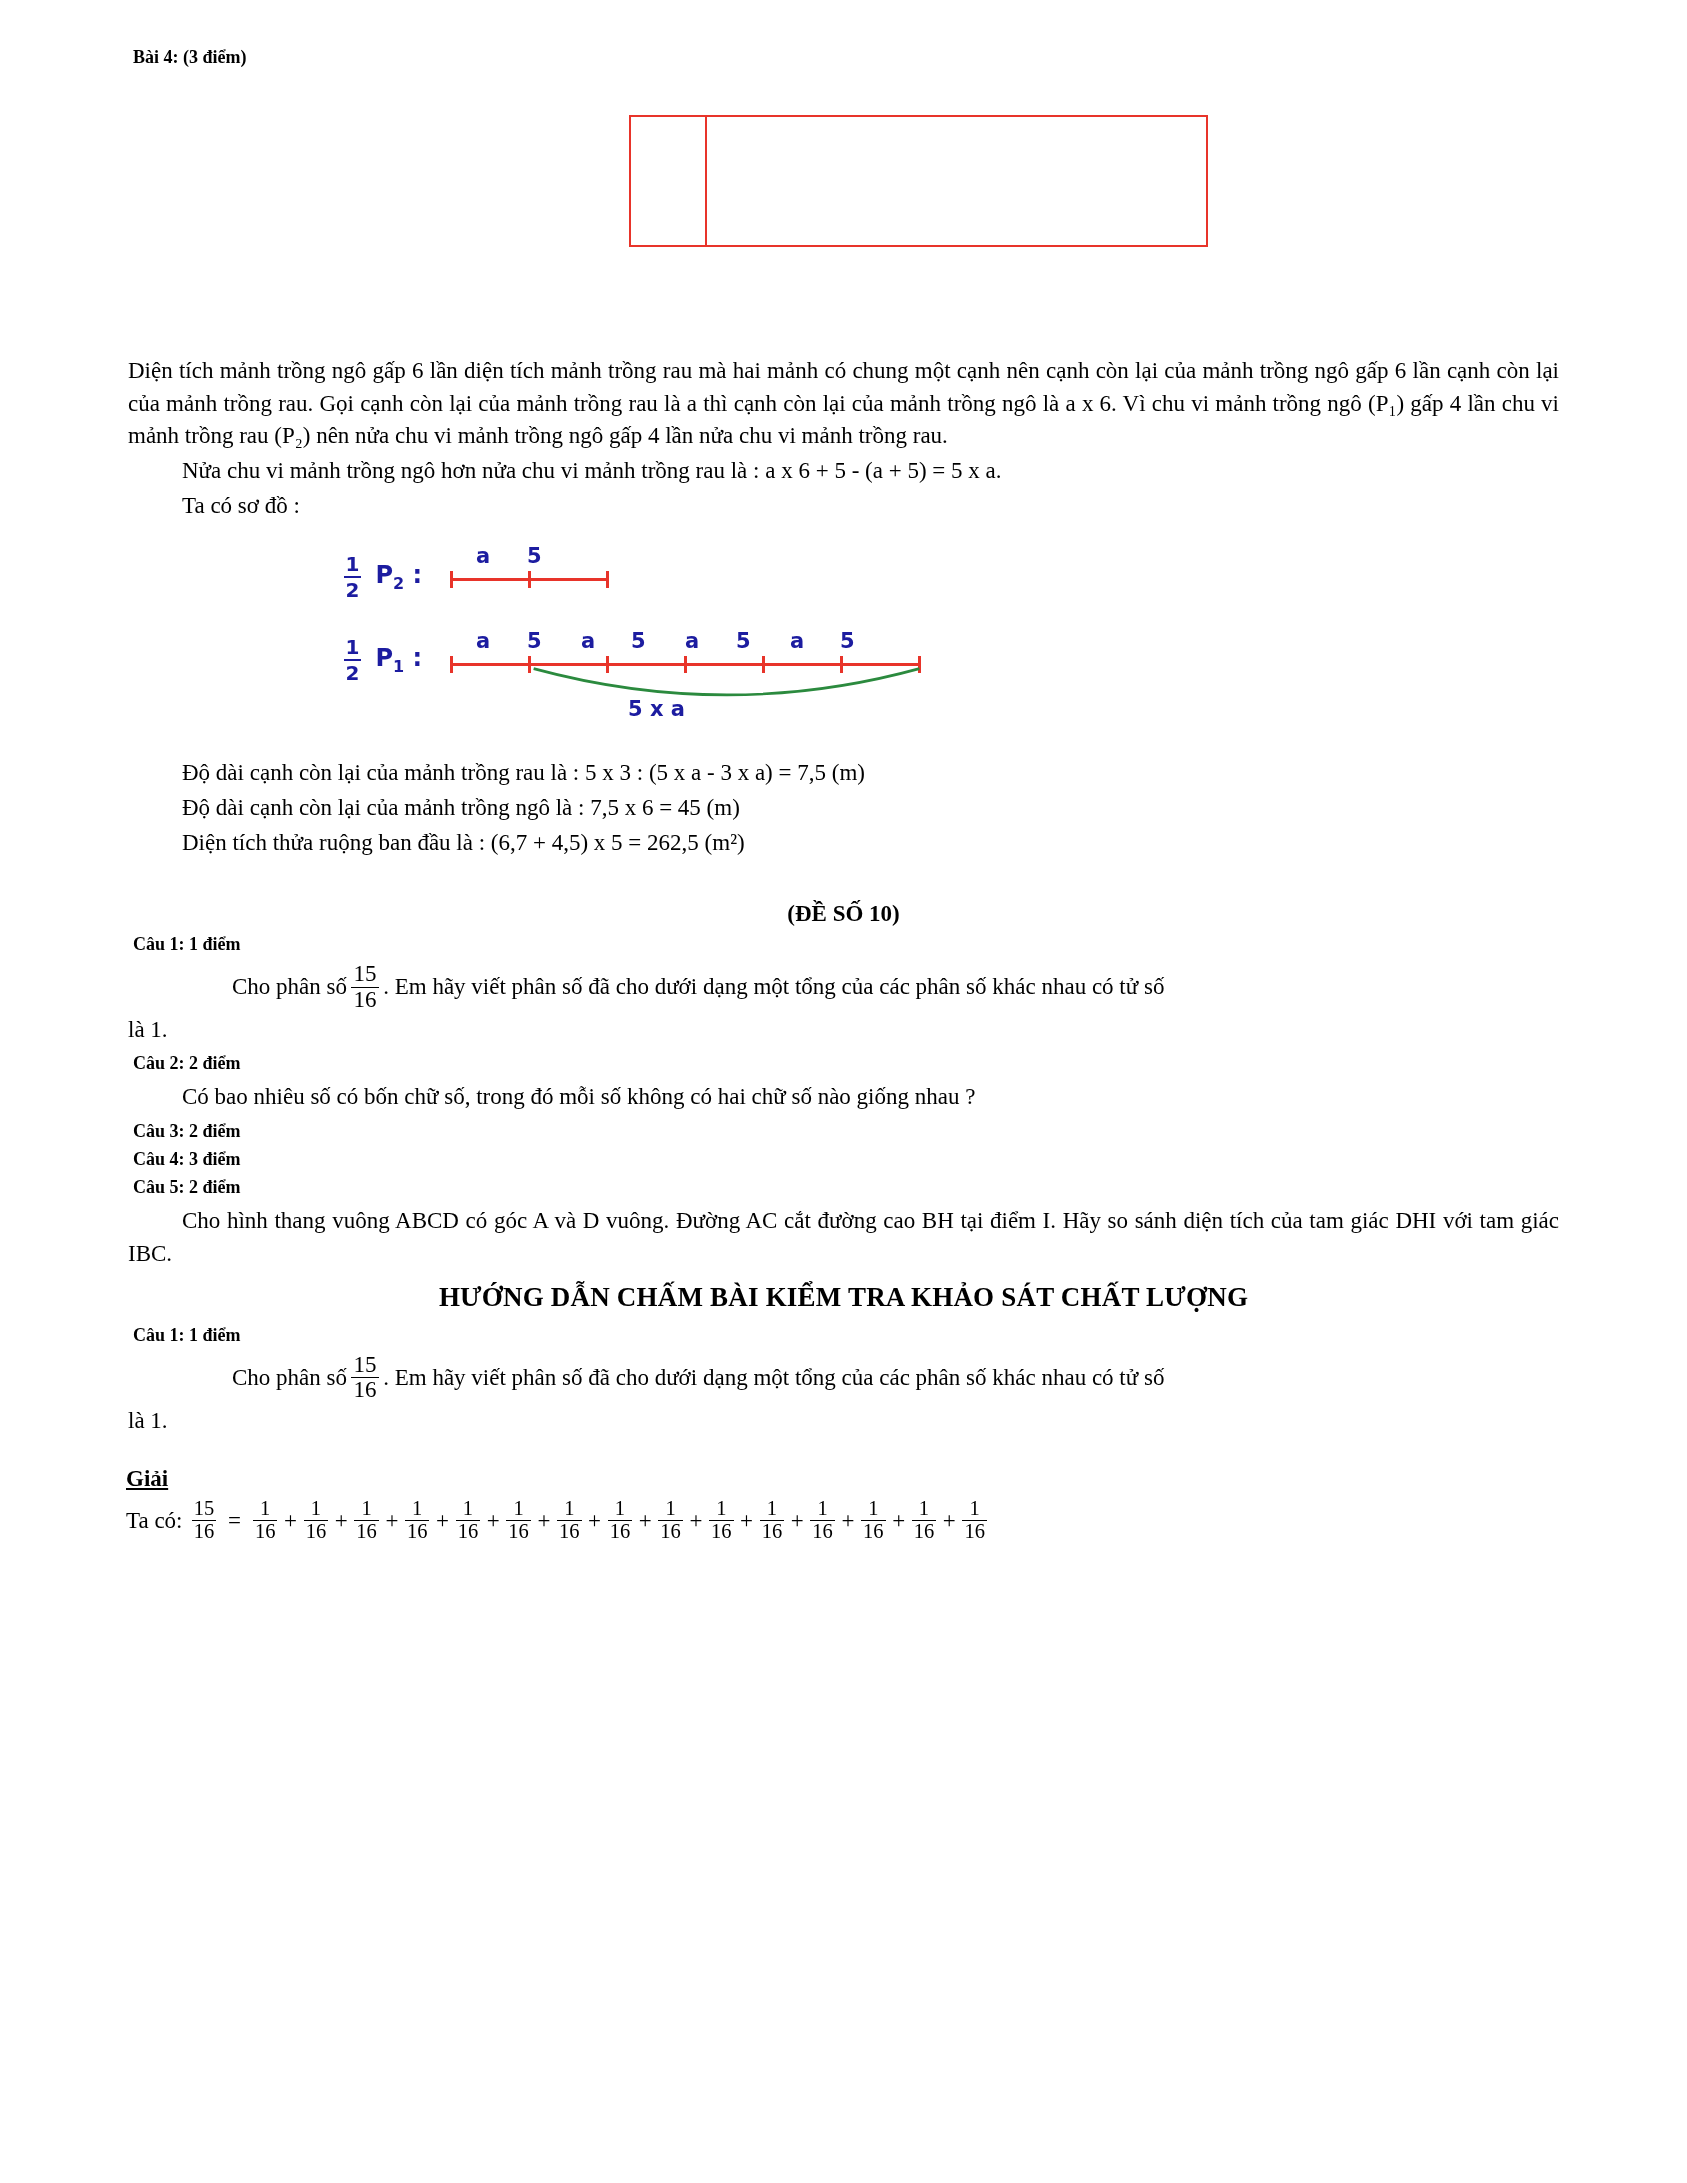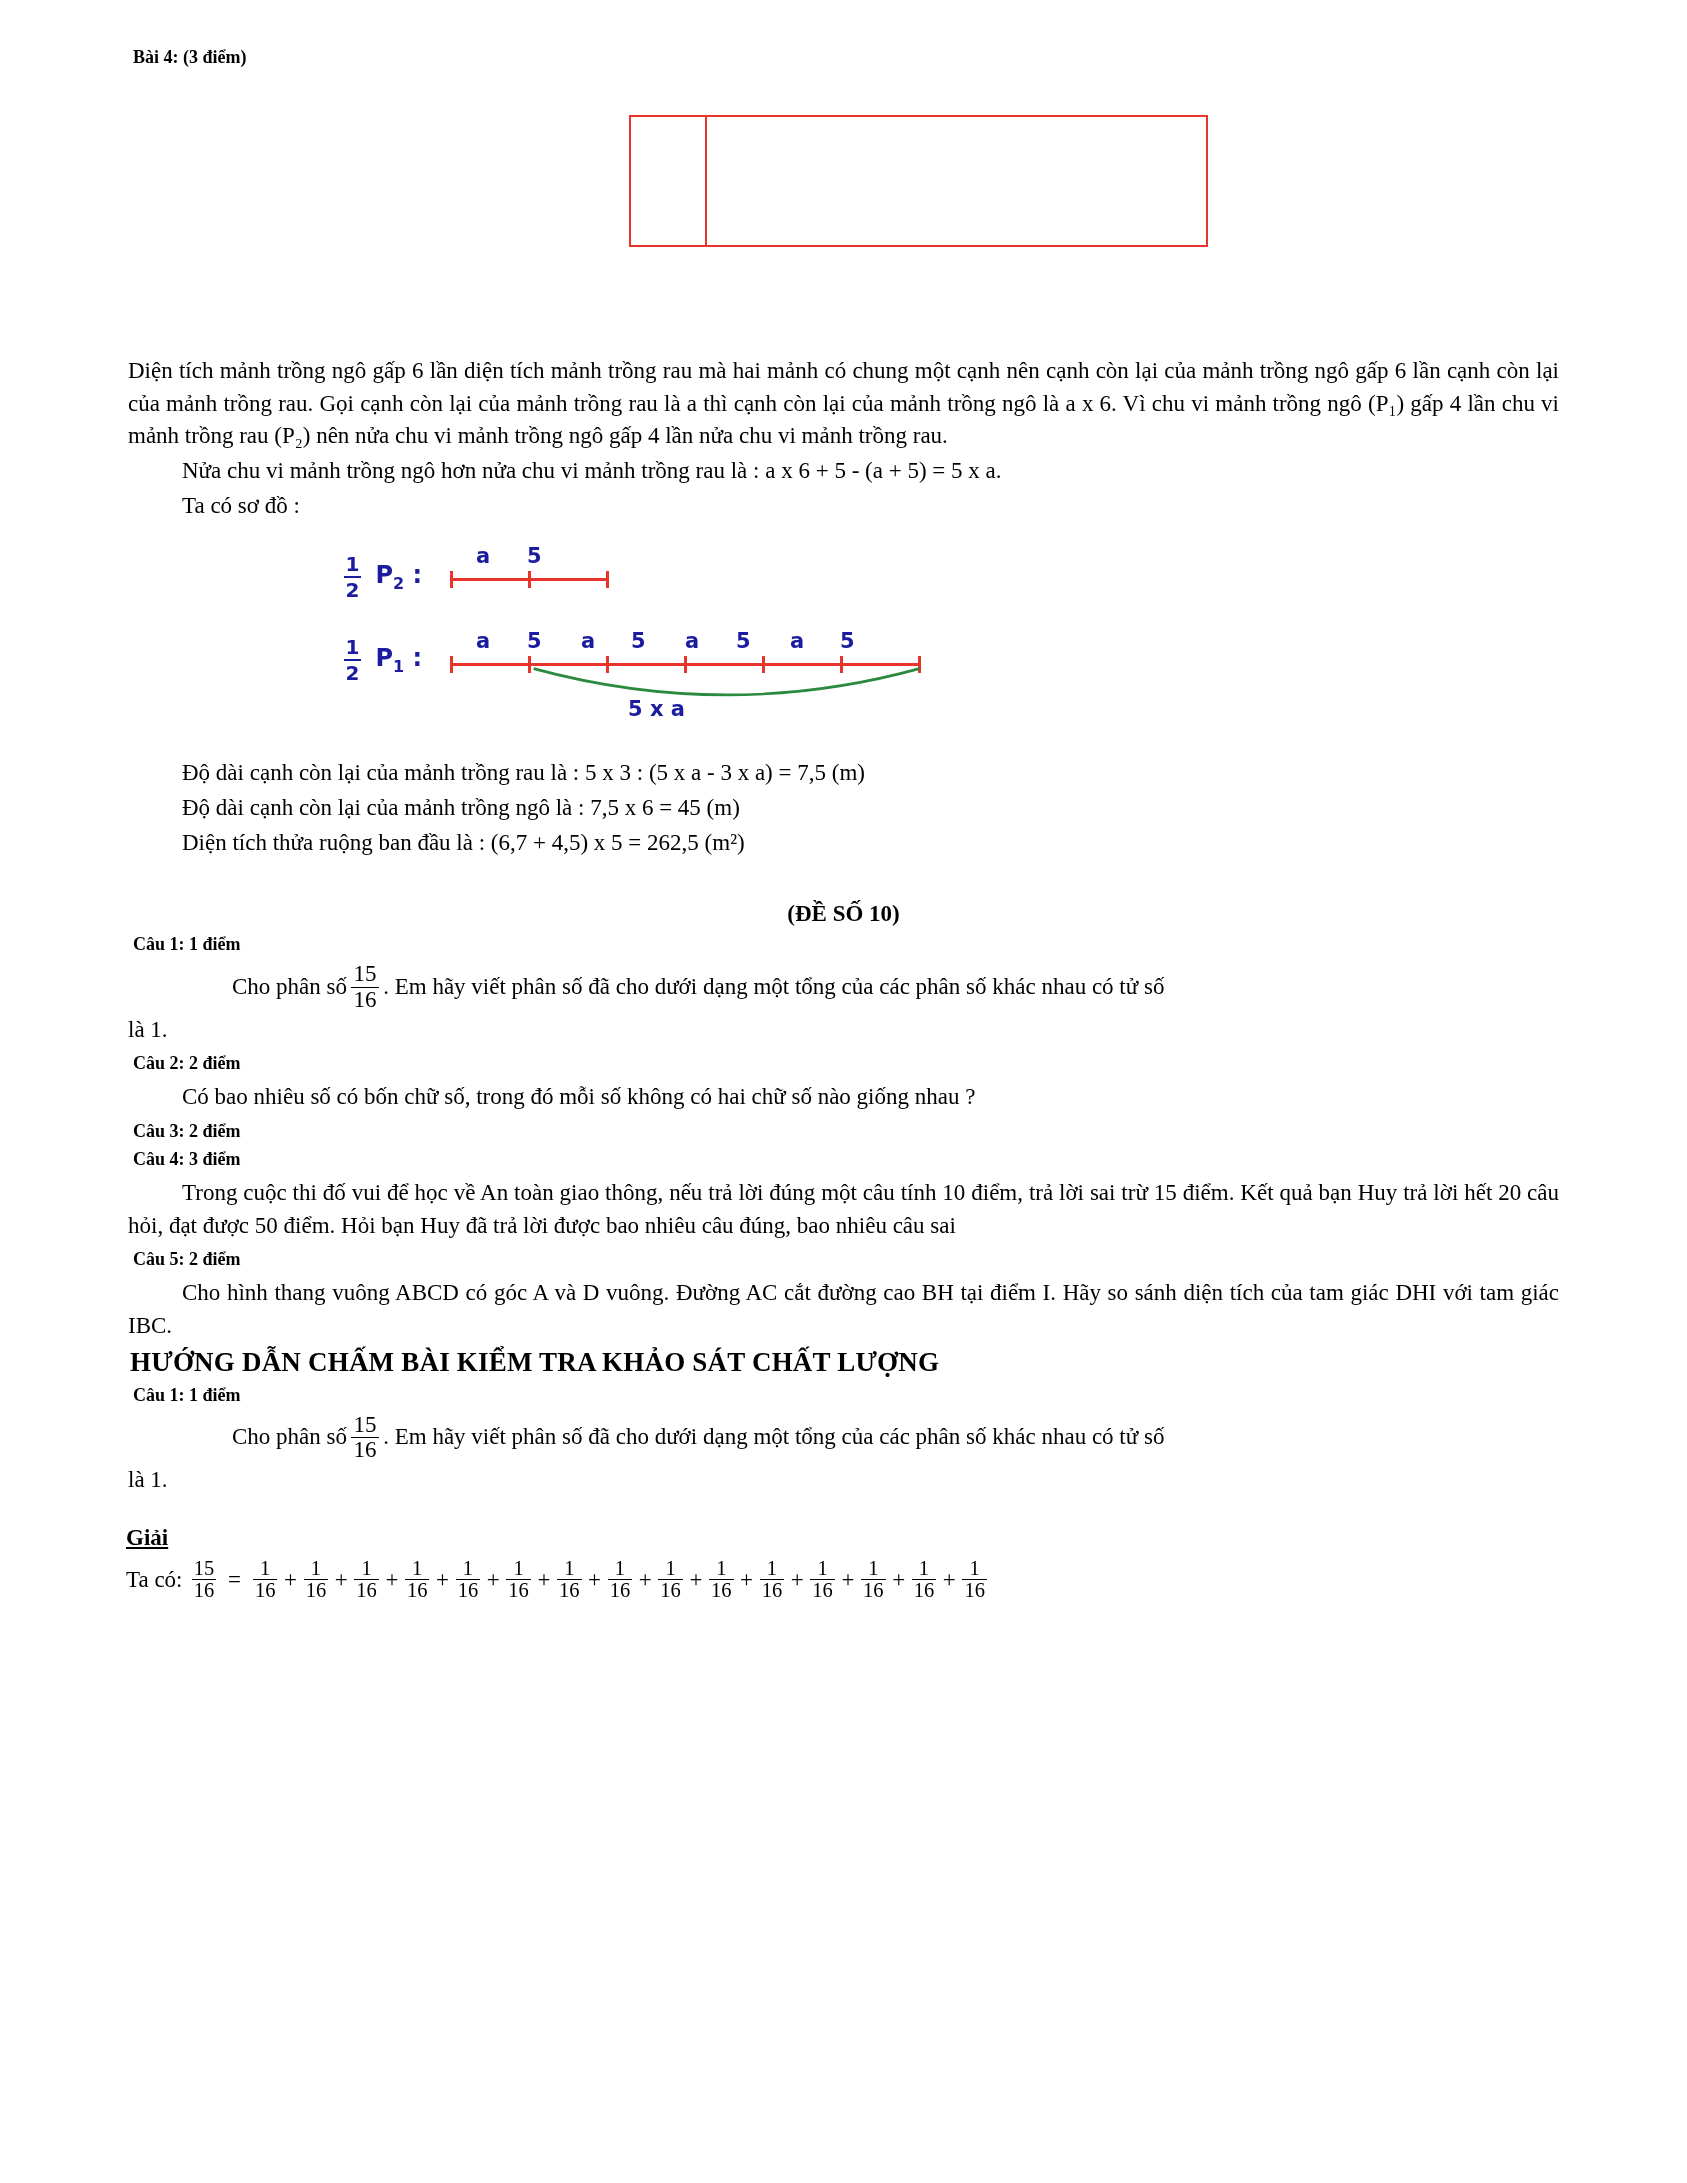--- a/index.html
+++ b/index.html
@@ -33,24 +33,24 @@
     font-weight: bold;
     margin: 7px;
   }
   .center {
     text-align: center;
     font-size: 23px;
     font-weight: bold;
     margin: 0;
   }
   .big-center {
-    text-align: left;
+    text-align: center;
     font-size: 27px;
     font-weight: bold;
-    margin: 4px;
+    margin: 12px;
     letter-spacing: 0.2px;
   }
   .spacer-10 { height: 6.6px; }
   .spacer-20 { height: 13.2px; }
   .spacer-30 { height: 20px; }
   .spacer-40 { height: 26.5px; }
   .spacer-60 { height: 40px; }
 
   
   .fig-rect-wrap {
@@ -270,21 +270,20 @@
     <span>. Em hãy viết phân số đã cho dưới dạng một tổng của các phân số khác nhau có tử số</span>
   </p>
   <p class="p">là 1.</p>
 
   <p class="heading">Câu 2: 2 điểm</p>
   <p class="p indent">Có bao nhiêu số có bốn chữ số, trong đó mỗi số không có hai chữ số nào giống nhau ?</p>
 
   <p class="heading">Câu 3: 2 điểm</p>
 
   <p class="heading">Câu 4: 3 điểm</p>
-  <p class="p indent">Trong cuộc thi đố vui để học về An toàn giao thông, nếu trả lời đúng một câu tính 10 điểm, trả lời sai trừ 15 điểm. Kết quả bạn Huy trả lời hết 20 câu hỏi, đạt được 50 điểm. Hỏi bạn Huy đã trả lời được bao nhiêu câu đúng, bao nhiêu câu sai</p>
 
   <p class="heading">Câu 5: 2 điểm</p>
   <p class="p indent">Cho hình thang vuông ABCD có góc A và D vuông. Đường AC cắt đường cao BH tại điểm I. Hãy so sánh diện tích của tam giác DHI với tam giác IBC.</p>
 
   <p class="big-center">HƯỚNG DẪN CHẤM BÀI KIỂM TRA KHẢO SÁT CHẤT LƯỢNG</p>
 
   <p class="heading">Câu 1: 1 điểm</p>
 
   <p class="cho-line">
     <span>Cho phân số</span>

